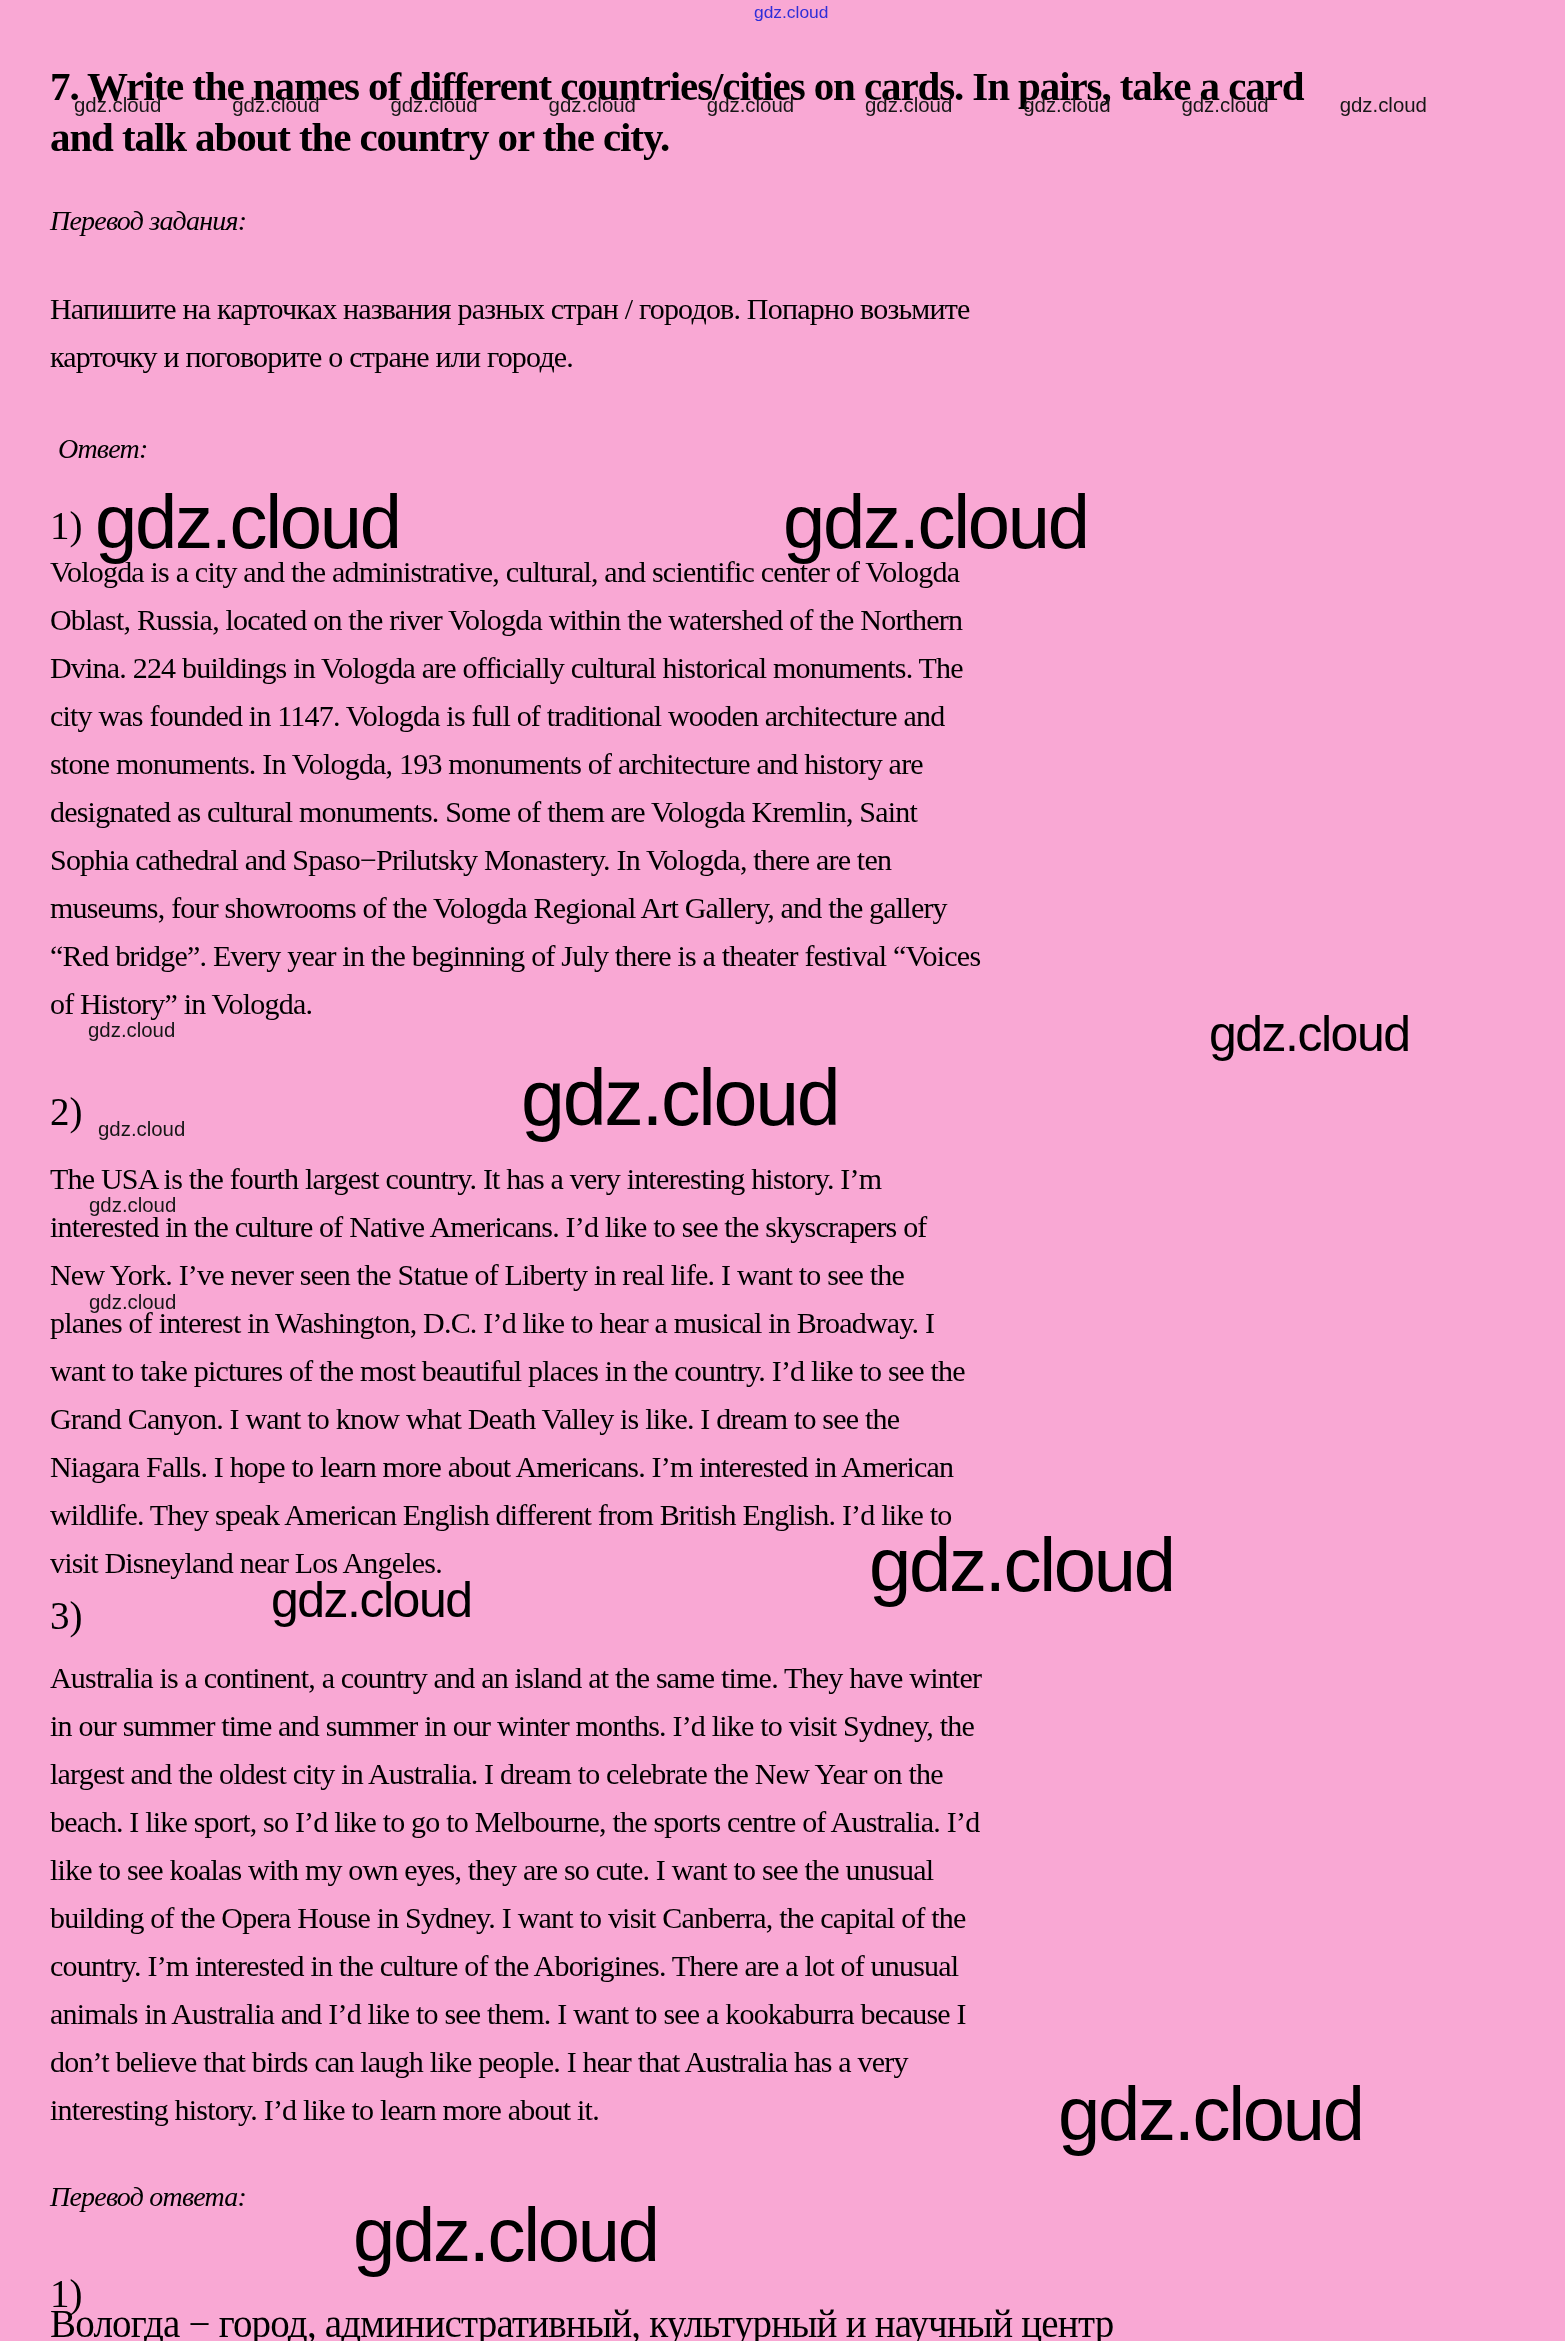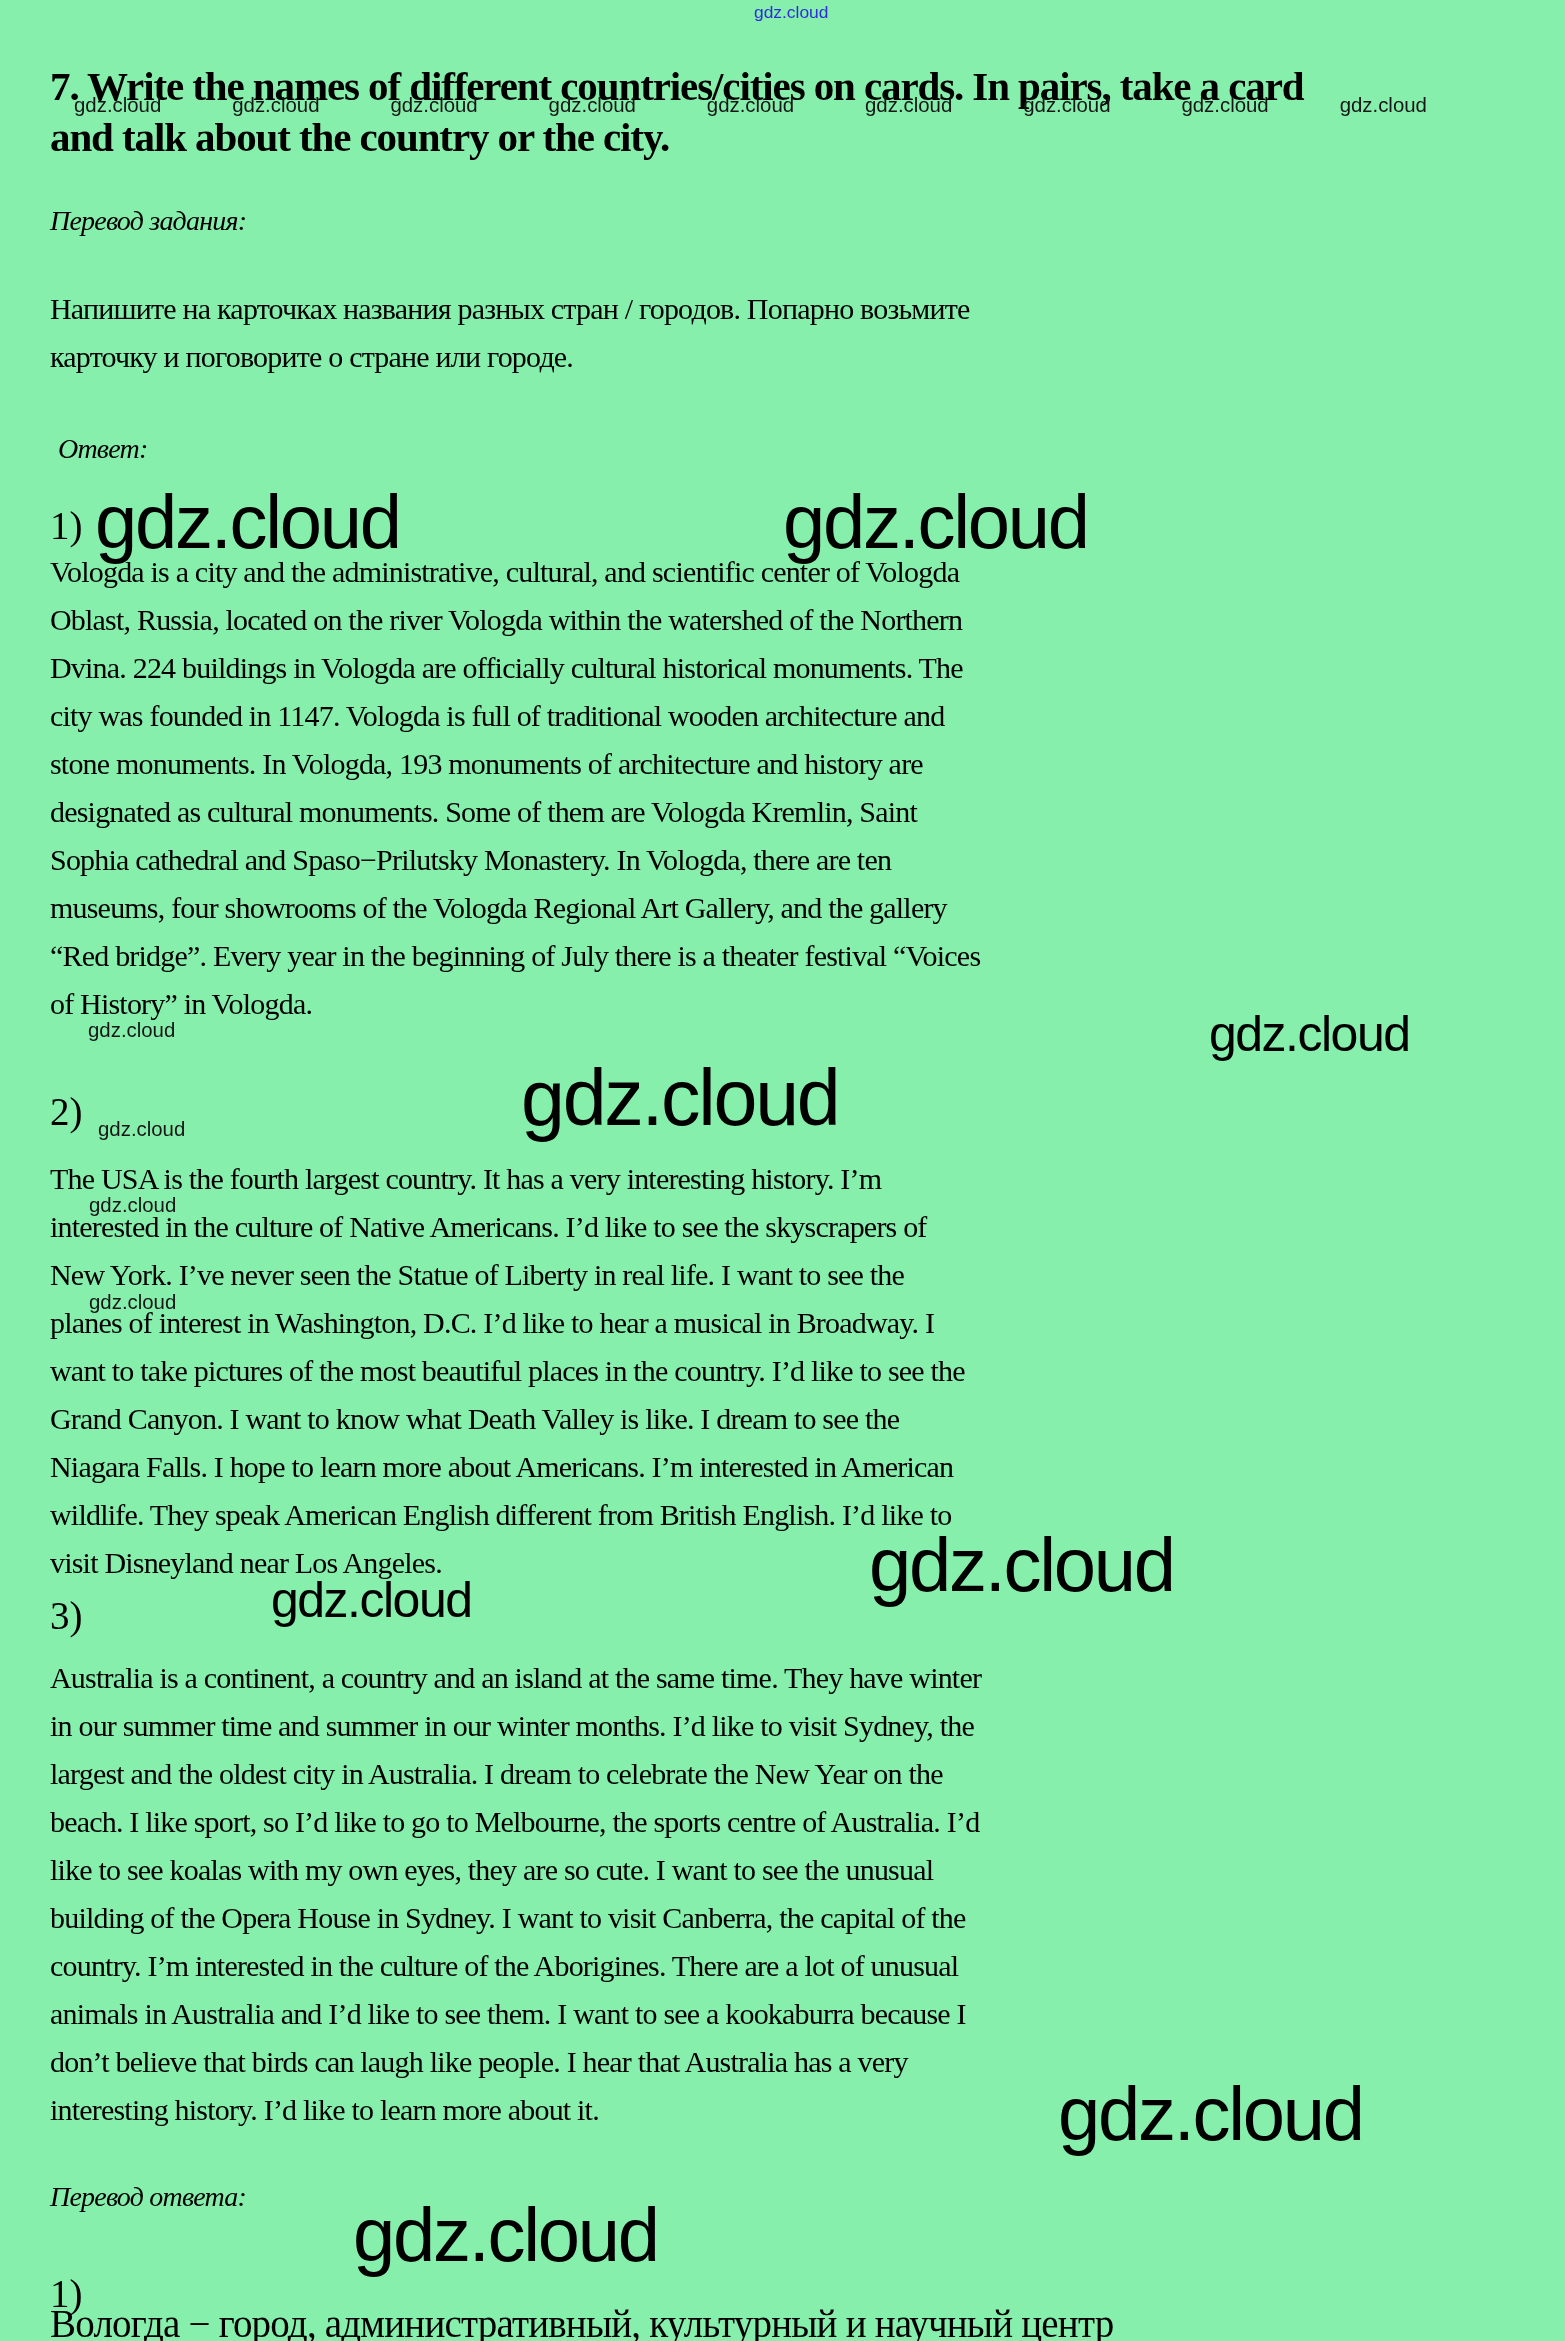--- a/index.html
+++ b/index.html
@@ -1,19 +1,19 @@
 <!DOCTYPE html>
 <html style="font-size:12px"><head>
 <meta charset="utf-8">
 <style>
   html,body { margin:0; padding:0; background:#e8e8e8; }
   .page {
     position:relative;
     width:1566px; height:2342px;
-    background:#86efac;
+    background:#f9a8d4;
     overflow:hidden;
   }
   .abs { position:absolute; }
   .serif { font-family:"Liberation Serif","DejaVu Serif",serif; color:#000000; }
 
   .title-line {
     font-size:41px; line-height:51px; font-weight:bold;
     letter-spacing:-1.1px; white-space:nowrap;
   }
   .heading-italic {

